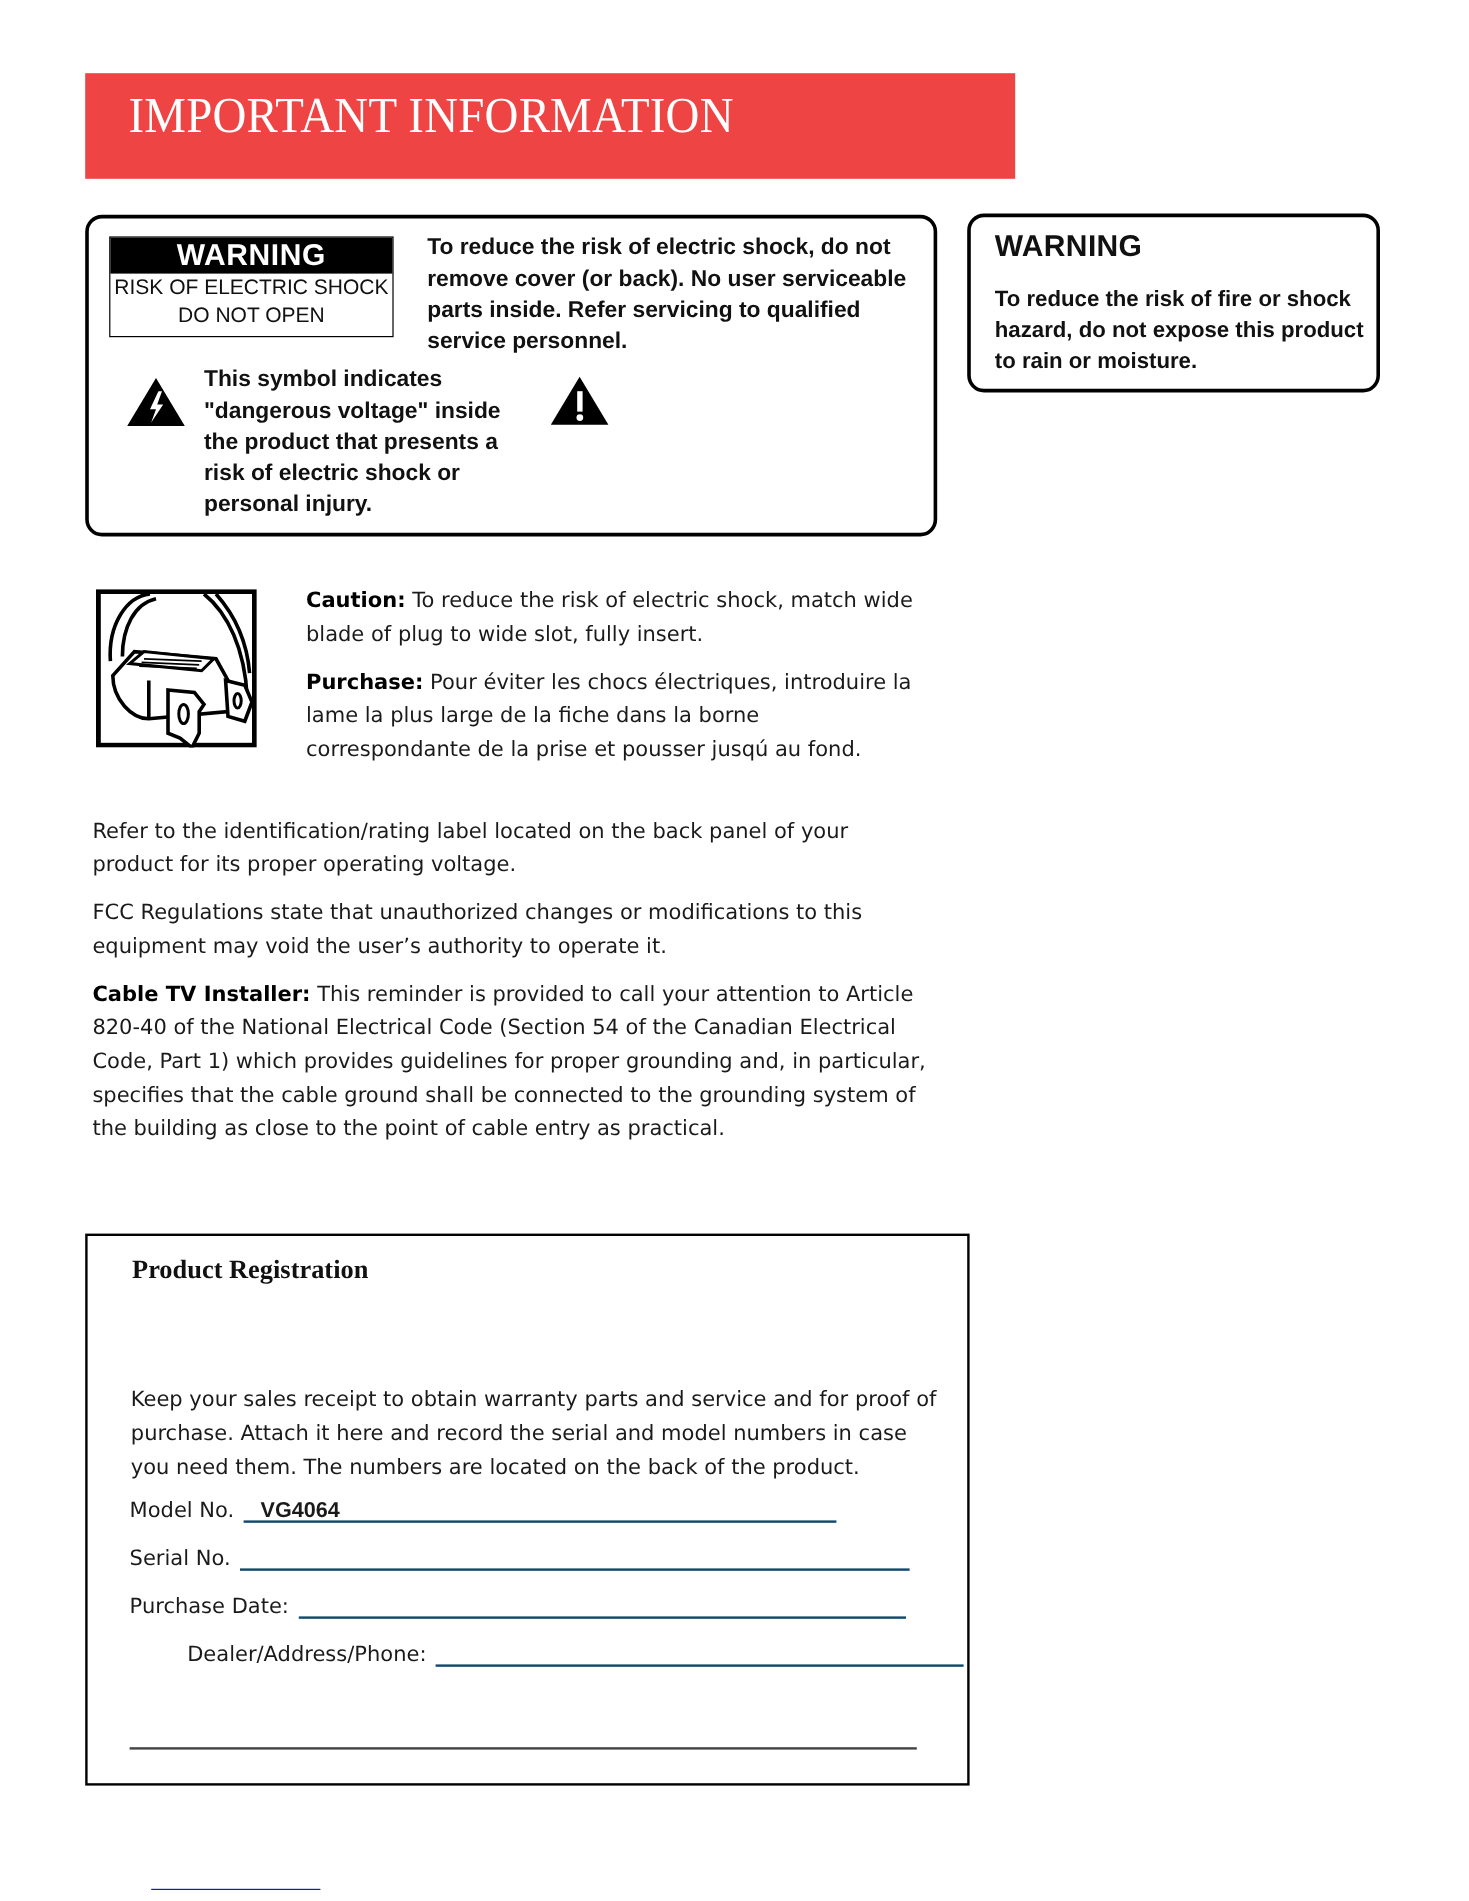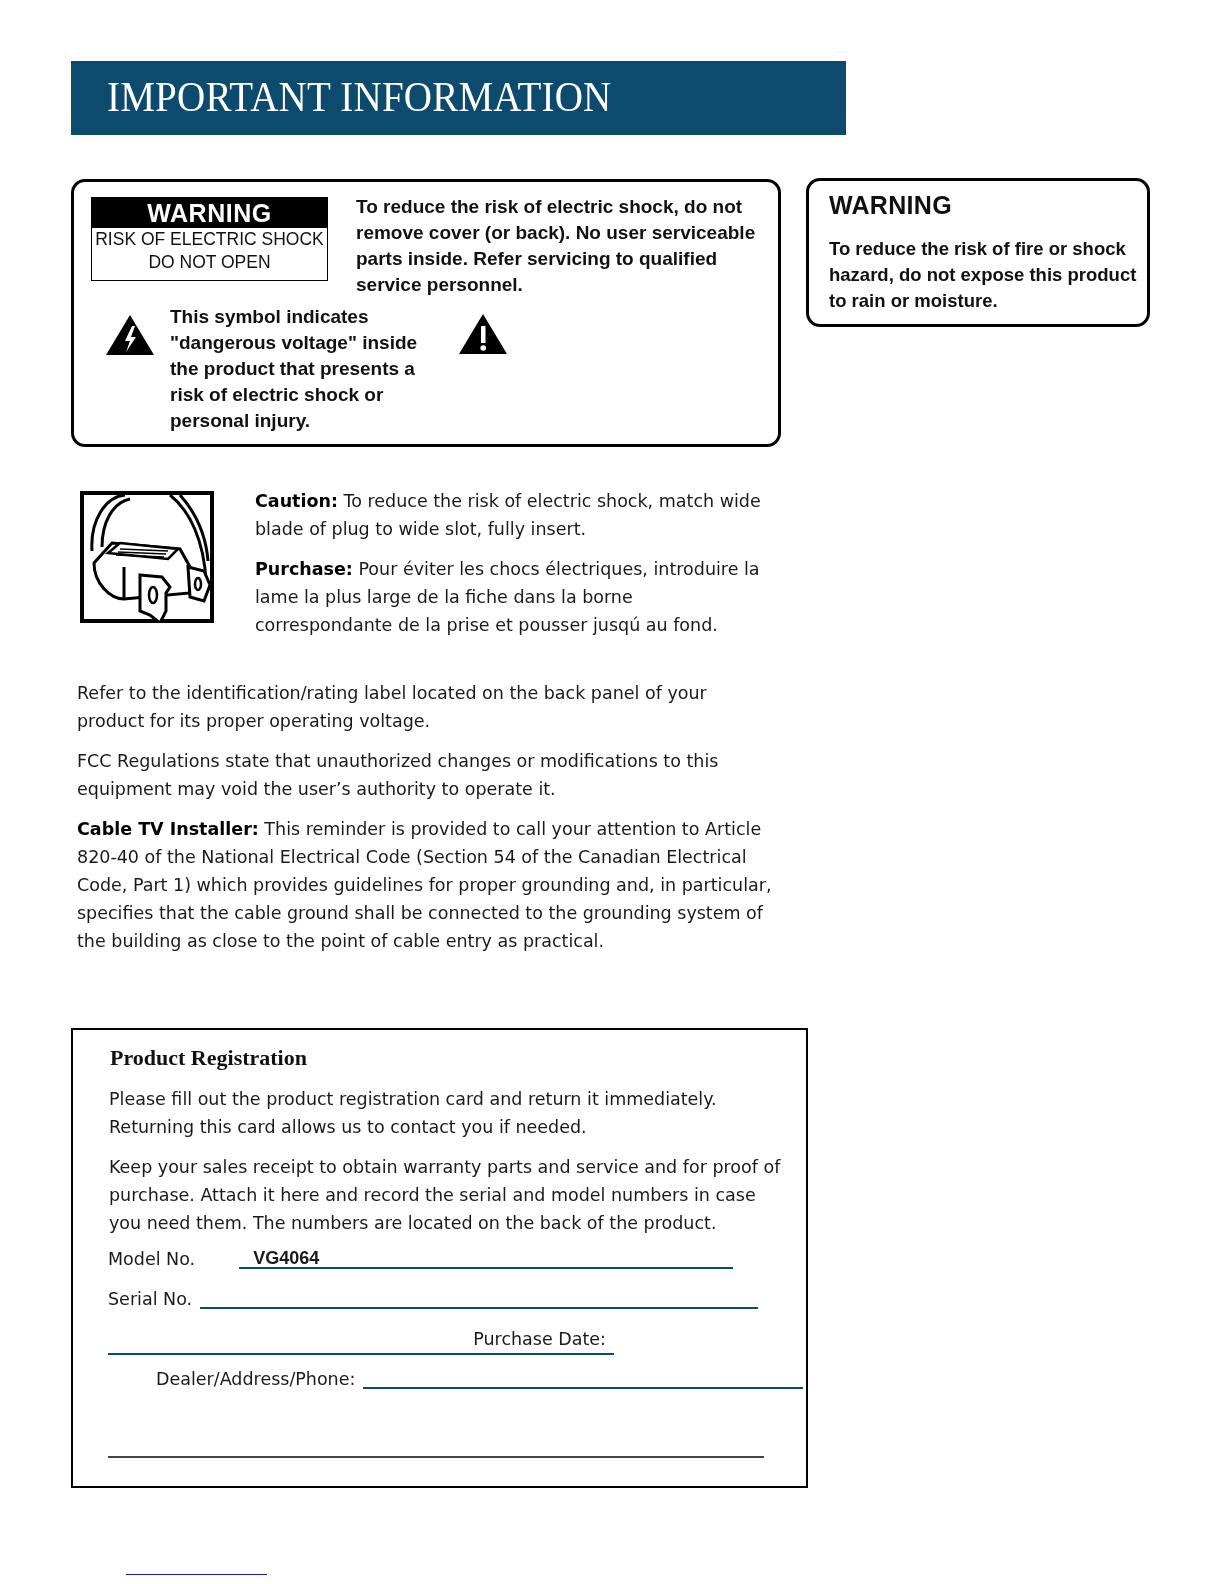--- a/index.html
+++ b/index.html
@@ -12,22 +12,22 @@
       height: 1584px;
       position: relative;
       overflow: hidden;
       color: #111;
       font-family: "Liberation Sans", sans-serif;
     }
     .abs { position: absolute; }
 
     
     .banner {
-      left: 71px; top: 61px; width: 775px; height: 74px;
-      background: #0c4a6e;
+      left: 71px; top: 61px; width: 775px; height: 88px;
+      background: #ef4444;
     }
     .banner-title {
       position: absolute; left: 36px; top: 12px;
       color: #fff;
       font-family: "Liberation Serif", "DejaVu Serif", serif;
       font-size: 42px;
       letter-spacing: 0.2px;
       transform: scaleX(0.93);
       transform-origin: left center;
       white-space: nowrap;
@@ -119,21 +119,21 @@
       height: 22px;
       border-bottom: 2px solid #0c4a6e;
       font-weight: bold;
       font-family: "Liberation Sans", sans-serif;
       font-size: 18px;
       padding-left: 14px;
       line-height: 22px;
       box-sizing: border-box;
       margin-bottom: 4px;
     }
-    .f-model { top: 1245px; gap: 36px; }
+    .f-model { top: 1245px; }
     .f-serial { top: 1285px; }
     .f-date { top: 1325px; }
     .f-dealer { top: 1365px; }
     .f-extra {
       position: absolute; left: 37px; top: 1428px;
       width: 656px; border-bottom: 2px solid #444;
     }
 
     .bottom-link-line {
       left: 126px; top: 1574px; width: 141px; height: 0;
@@ -200,33 +200,32 @@
 </div>
 
 <div class="abs body-text para1">Refer to the identification/rating label located on the back panel of your product for its proper operating voltage.</div>
 <div class="abs body-text para2">FCC Regulations state that unauthorized changes or modifications to this equipment may void the user’s authority to operate it.</div>
 <div class="abs body-text para3">
   <b>Cable TV Installer:</b><span> This reminder is provided to call your attention to Article 820-40 of the National Electrical Code (Section 54 of the Canadian Electrical Code, Part 1) which provides guidelines for proper grounding and, in particular, specifies that the cable ground shall be connected to the grounding system of the building as close to the point of cable entry as practical.</span>
 </div>
 
 <div class="abs reg-box">
   <div class="reg-title">Product Registration</div>
-  <div class="body-text reg-p1">Please fill out the product registration card and return it immediately. Returning this card allows us to contact you if needed.</div>
   <div class="body-text reg-p2">Keep your sales receipt to obtain warranty parts and service and for proof of purchase. Attach it here and record the serial and model numbers in case you need them. The numbers are located on the back of the product.</div>
 </div>
 
 <div class="body-text field f-model" style="left:108px;">
   <span class="field-label">Model No.</span>
   <span class="field-line" style="width:494px;">VG4064</span>
 </div>
 <div class="body-text field f-serial" style="left:108px;">
   <span class="field-label">Serial No.</span>
   <span class="field-line" style="width:558px;"></span>
 </div>
-<div class="body-text field f-date" style="left:108px;flex-direction:column;">
+<div class="body-text field f-date" style="left:108px;">
   <span class="field-label">Purchase Date:</span>
   <span class="field-line" style="width:506px;"></span>
 </div>
 <div class="body-text field f-dealer" style="left:108px;margin-left:48px;">
   <span class="field-label">Dealer/Address/Phone:</span>
   <span class="field-line" style="width:440px;"></span>
 </div>
 <div class="f-extra" style="left:108px; top:1456px;"></div>
 
 <div class="abs bottom-link-line"></div>

